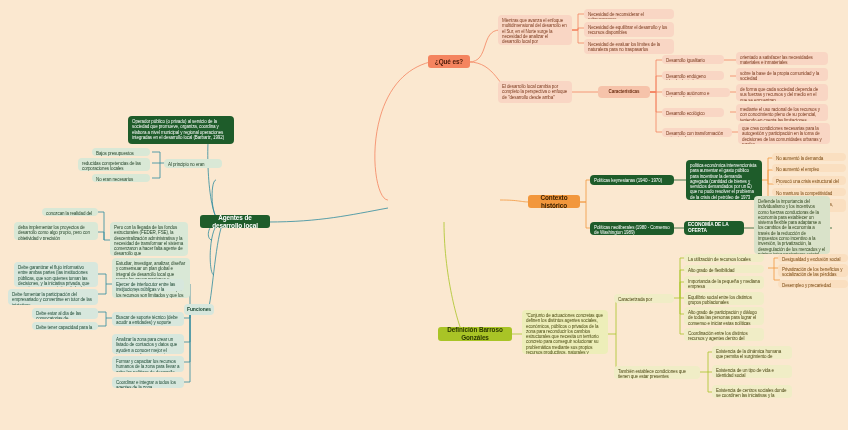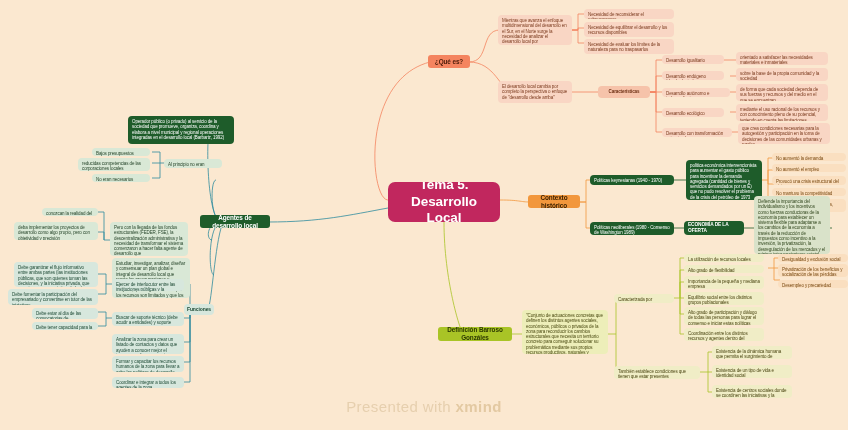--- a/index.html
+++ b/index.html
@@ -157,23 +157,20 @@
       <path d="M680,298 L680,282 L686,282" stroke="#a9c426"></path>
       <path d="M680,298 L680,298 L686,298" stroke="#a9c426"></path>
       <path d="M680,298 L680,314 L686,314" stroke="#a9c426"></path>
       <path d="M680,298 L680,334 L686,334" stroke="#a9c426"></path>
       <path d="M700,372 L708,372 L708,352 L714,352" stroke="#a9c426"></path>
       <path d="M708,372 L708,372 L714,372" stroke="#a9c426"></path>
       <path d="M708,372 L708,392 L714,392" stroke="#a9c426"></path>
     </g>
   </svg>
 
-  <div class="node root" style="left:388px; top:182px; width:112px; height:40px;">
-    <span>Tema 5. Desarrollo Local</span>
-  </div>
 
   <div class="node b-salmon" style="left:428px; top:55px; width:42px; height:13px;">
     <span>¿Qué es?</span>
   </div>
 
   <div class="node b-orange" style="left:528px; top:195px; width:52px; height:13px;">
     <span>Contexto histórico</span>
   </div>
 
   <div class="node b-green" style="left:200px; top:215px; width:70px; height:13px;">
@@ -381,17 +378,14 @@
   <div class="node n-cream" style="left:712px; top:346px; width:80px; height:13px;">
     <span>Existencia de la dinámica humana que permita el surgimiento de diversas iniciativas</span>
   </div>
   <div class="node n-cream" style="left:712px; top:365px; width:80px; height:13px;">
     <span>Existencia de un tipo de vida e identidad social</span>
   </div>
   <div class="node n-cream" style="left:712px; top:385px; width:80px; height:13px;">
     <span>Existencia de centros sociales donde se coordinen las iniciativas y la gestión local</span>
   </div>
 
-  <div class="watermark">
-    <span>Presented with </span><b>xmind</b>
-  </div>
 
 </div>
 
 </body></html>

